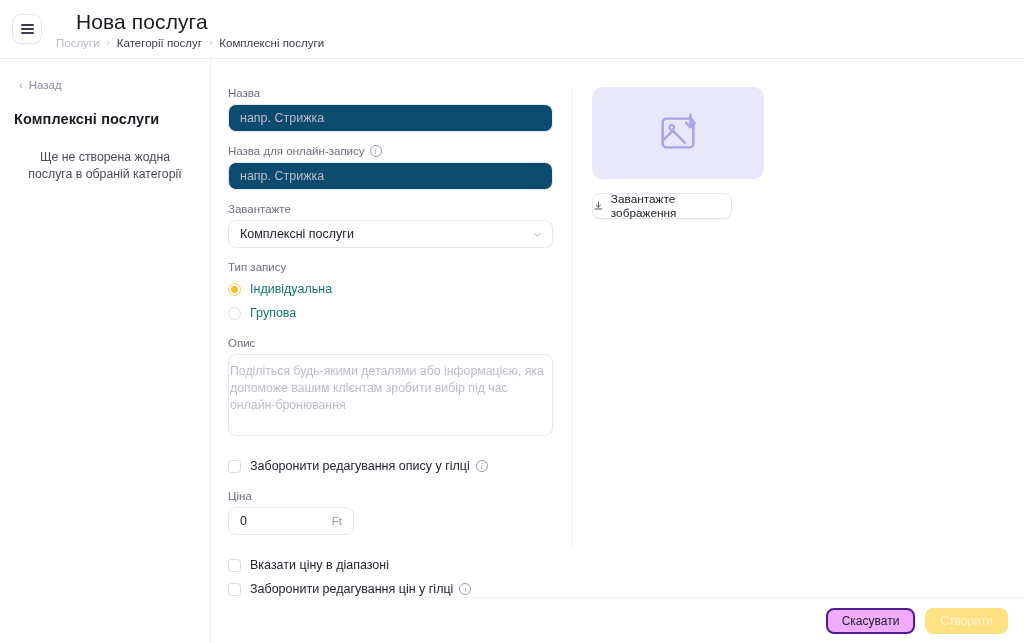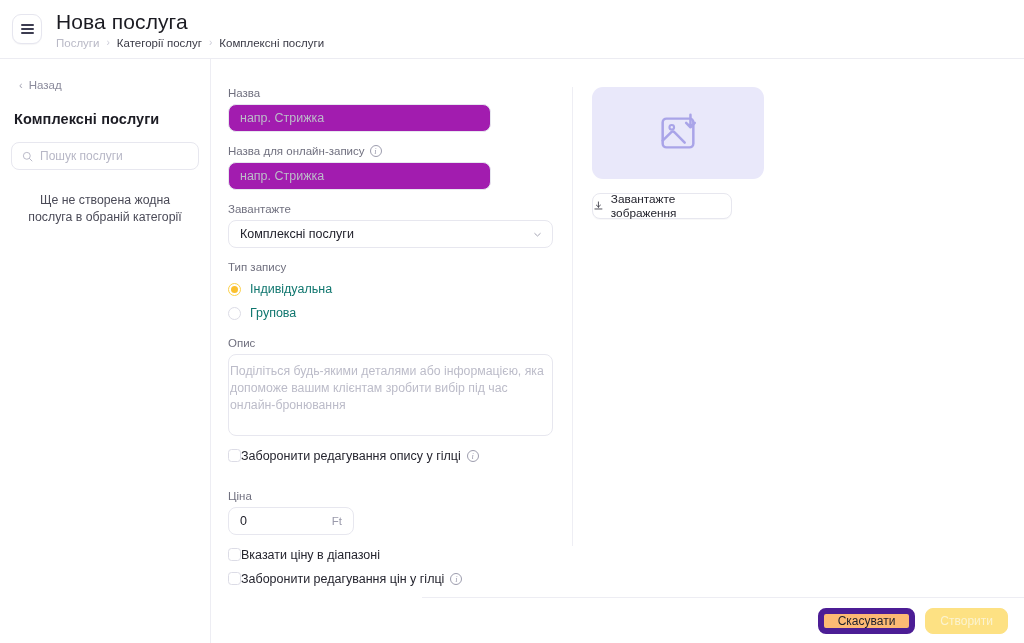--- a/index.html
+++ b/index.html
@@ -27,20 +27,21 @@
     display: flex; align-items: center; justify-content: center;
     cursor: pointer;
     box-shadow: 0 1px 1px rgba(30,30,60,.04);
   }
   .menu-btn .bars { width: 13px; display: flex; flex-direction: column; gap: 2.4px; }
   .menu-btn .bars i { display: block; height: 1.8px; background: #3c3c50; border-radius: 1px; }
   .header-text { margin-left: 14px; }
   .page-title {
     font-size: 21px; line-height: 25px; font-weight: 400; color: #1b1b22;
     letter-spacing: .1px;
+    margin-left: 20px;
   }
   .breadcrumb {
     margin-top: 2px;
     display: flex; align-items: center; gap: 7px;
     font-size: 11.5px; line-height: 14px;
   }
   .crumb { color: #3a3a46; }
   .crumb.muted { color: #b9b9c6; }
   .crumb-sep {
     color: #ccccd8; font-size: 10px; line-height: 10px;
@@ -96,25 +97,25 @@
     margin-left: 1px;
   }
   .media-col { flex: 1; padding: 0 0 0 19px; }
 
   .field { margin-bottom: 13px; }
   .label {
     font-size: 11.5px; color: #70707f; margin-bottom: 5px;
     display: flex; align-items: center; gap: 5px;
   }
   .input {
-    height: 28px; width: 263px;
+    height: 28px; width: 325px;
     border: 1px solid #e7e7ef; border-radius: 8px;
     display: flex; align-items: center;
     padding: 0 11px;
-    background: #a21caf;
+    background: #0c4a6e;
     font-size: 12.5px;
     cursor: text;
   }
   .input .ph { color: #bcbcc9; }
   .select {
     height: 28px; width: 325px;
     border: 1px solid #e7e7ef; border-radius: 8px;
     display: flex; align-items: center; justify-content: space-between;
     padding: 0 9px 0 11px;
     background: #fff; font-size: 12.5px; color: #22222c;
@@ -150,21 +151,21 @@
   }
   .radio.checked { border-color: #fbd14b; }
   .radio.checked::after {
     content: ""; width: 7px; height: 7px; border-radius: 50%;
     background: #fbc02d;
   }
   .radio-label { font-size: 12.5px; color: #0f766e; }
 
   
   .check-row {
-    display: flex; align-items: flex-start; 
+    display: flex; align-items: flex-end; gap: 9px;
     height: 24px; cursor: pointer;
   }
   .checkbox {
     width: 13px; height: 13px; flex: 0 0 13px;
     border: 1px solid #dcdce6; border-radius: 3.5px; background: #fff;
   }
   .check-label { font-size: 12.5px; color: #24242e; display: flex; align-items: center; gap: 6px; }
 
   
   .price-input {
@@ -199,21 +200,21 @@
     border-top: 1px solid #ededf3;
     display: flex; align-items: center; justify-content: flex-end;
     gap: 10px; padding-right: 16px;
     background: #fff;
   }
   .btn {
     height: 26px; border-radius: 8px; font-size: 12px;
     display: flex; align-items: center; justify-content: center;
     padding: 0 14px; cursor: pointer;
   }
-  .btn-cancel { border: 6px solid #4c1d95; background: #fdba74; color: #22222c; }
+  .btn-cancel { border: 2px solid #4c1d95; background: #f0abfc; color: #22222c; }
   .btn-primary { background: #fde183; color: #fbf3d0; border: 1px solid #fde183; }
 </style>
 </head>
 <body>
 
 <div class="app">
 
   <div class="header">
     <div class="menu-btn">
       <span class="bars">
@@ -236,27 +237,20 @@
 
   <div class="body">
 
     <div class="sidebar">
       <div class="back-link">
         <span class="chev">‹</span>
         <span>Назад</span>
       </div>
       <div class="sb-title">Комплексні послуги</div>
 
-      <div class="search-box">
-        <svg width="11" height="11" viewBox="0 0 16 16" fill="none">
-          <circle cx="7" cy="7" r="5" stroke="#b7b7c6" stroke-width="1.4"></circle>
-          <line x1="10.8" y1="10.8" x2="14.5" y2="14.5" stroke="#b7b7c6" stroke-width="1.4" stroke-linecap="round"></line>
-        </svg>
-        <span class="ph">Пошук послуги</span>
-      </div>
 
       <div class="empty-note">Ще не створена жодна послуга в обраній категорії</div>
     </div>
 
     <div class="main">
       <div class="main-inner">
 
         <div class="form-col">
 
           <div class="field">

